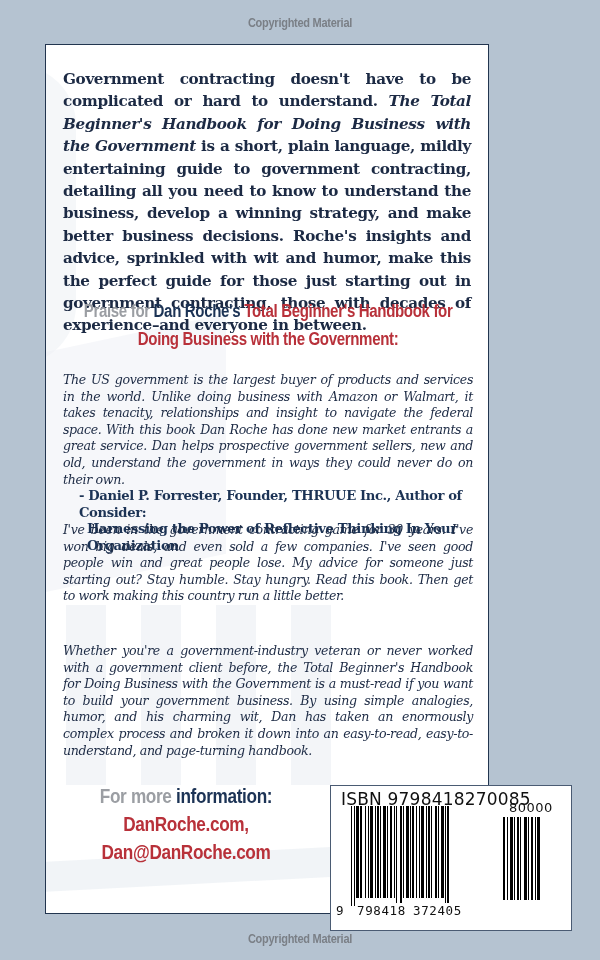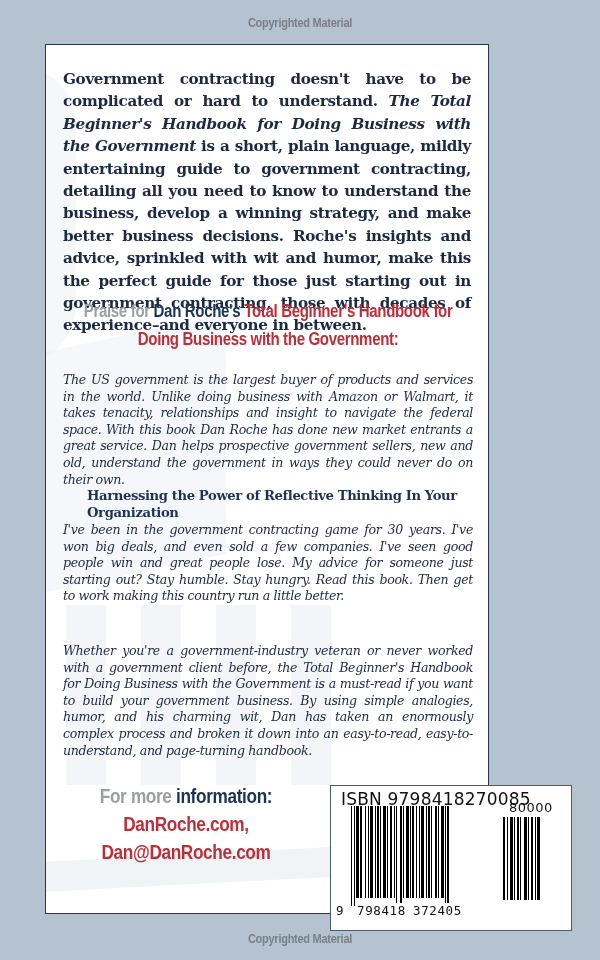--- a/index.html
+++ b/index.html
@@ -65,20 +65,21 @@
   <div class="praise" style="left:20px;width:470px;">
     <div>
       <span class="gray">Praise for </span><span class="navy">Dan Roche's</span>
       <span class="red">Total Beginner's Handbook for</span>
     </div>
     <div class="red">Doing Business with the Government:</div>
   </div>
 
   <div class="quote" style="top:327px;width:410px;">
     <div>The US government is the largest buyer of products and services in the world. Unlike doing business with Amazon or Walmart, it takes tenacity, relationships and insight to navigate the federal space. With this book Dan Roche has done new market entrants a great service. Dan helps prospective government sellers, new and old, understand the government in ways they could never do on their own.</div>
+    <div class="attr">- Daniel P. Forrester, Founder, THRUUE Inc., Author of Consider:</div>
     <div class="attr attr2">Harnessing the Power of Reflective Thinking In Your Organization</div>
   </div>
 
   <div class="quote" style="top:477px;width:410px;">
     <div>I've been in the government contracting game for 30 years. I've won big deals, and even sold a few companies. I've seen good people win and great people lose. My advice for someone just starting out? Stay humble. Stay hungry. Read this book. Then get to work making this country run a little better.</div>
   </div>
 
   <div class="quote" style="top:598px;width:410px;">
     <div>Whether you're a government-industry veteran or never worked with a government client before, the Total Beginner's Handbook for Doing Business with the Government is a must-read if you want to build your government business. By using simple analogies, humor, and his charming wit, Dan has taken an enormously complex process and broken it down into an easy-to-read, easy-to-understand, and page-turning handbook.</div>
   </div>

